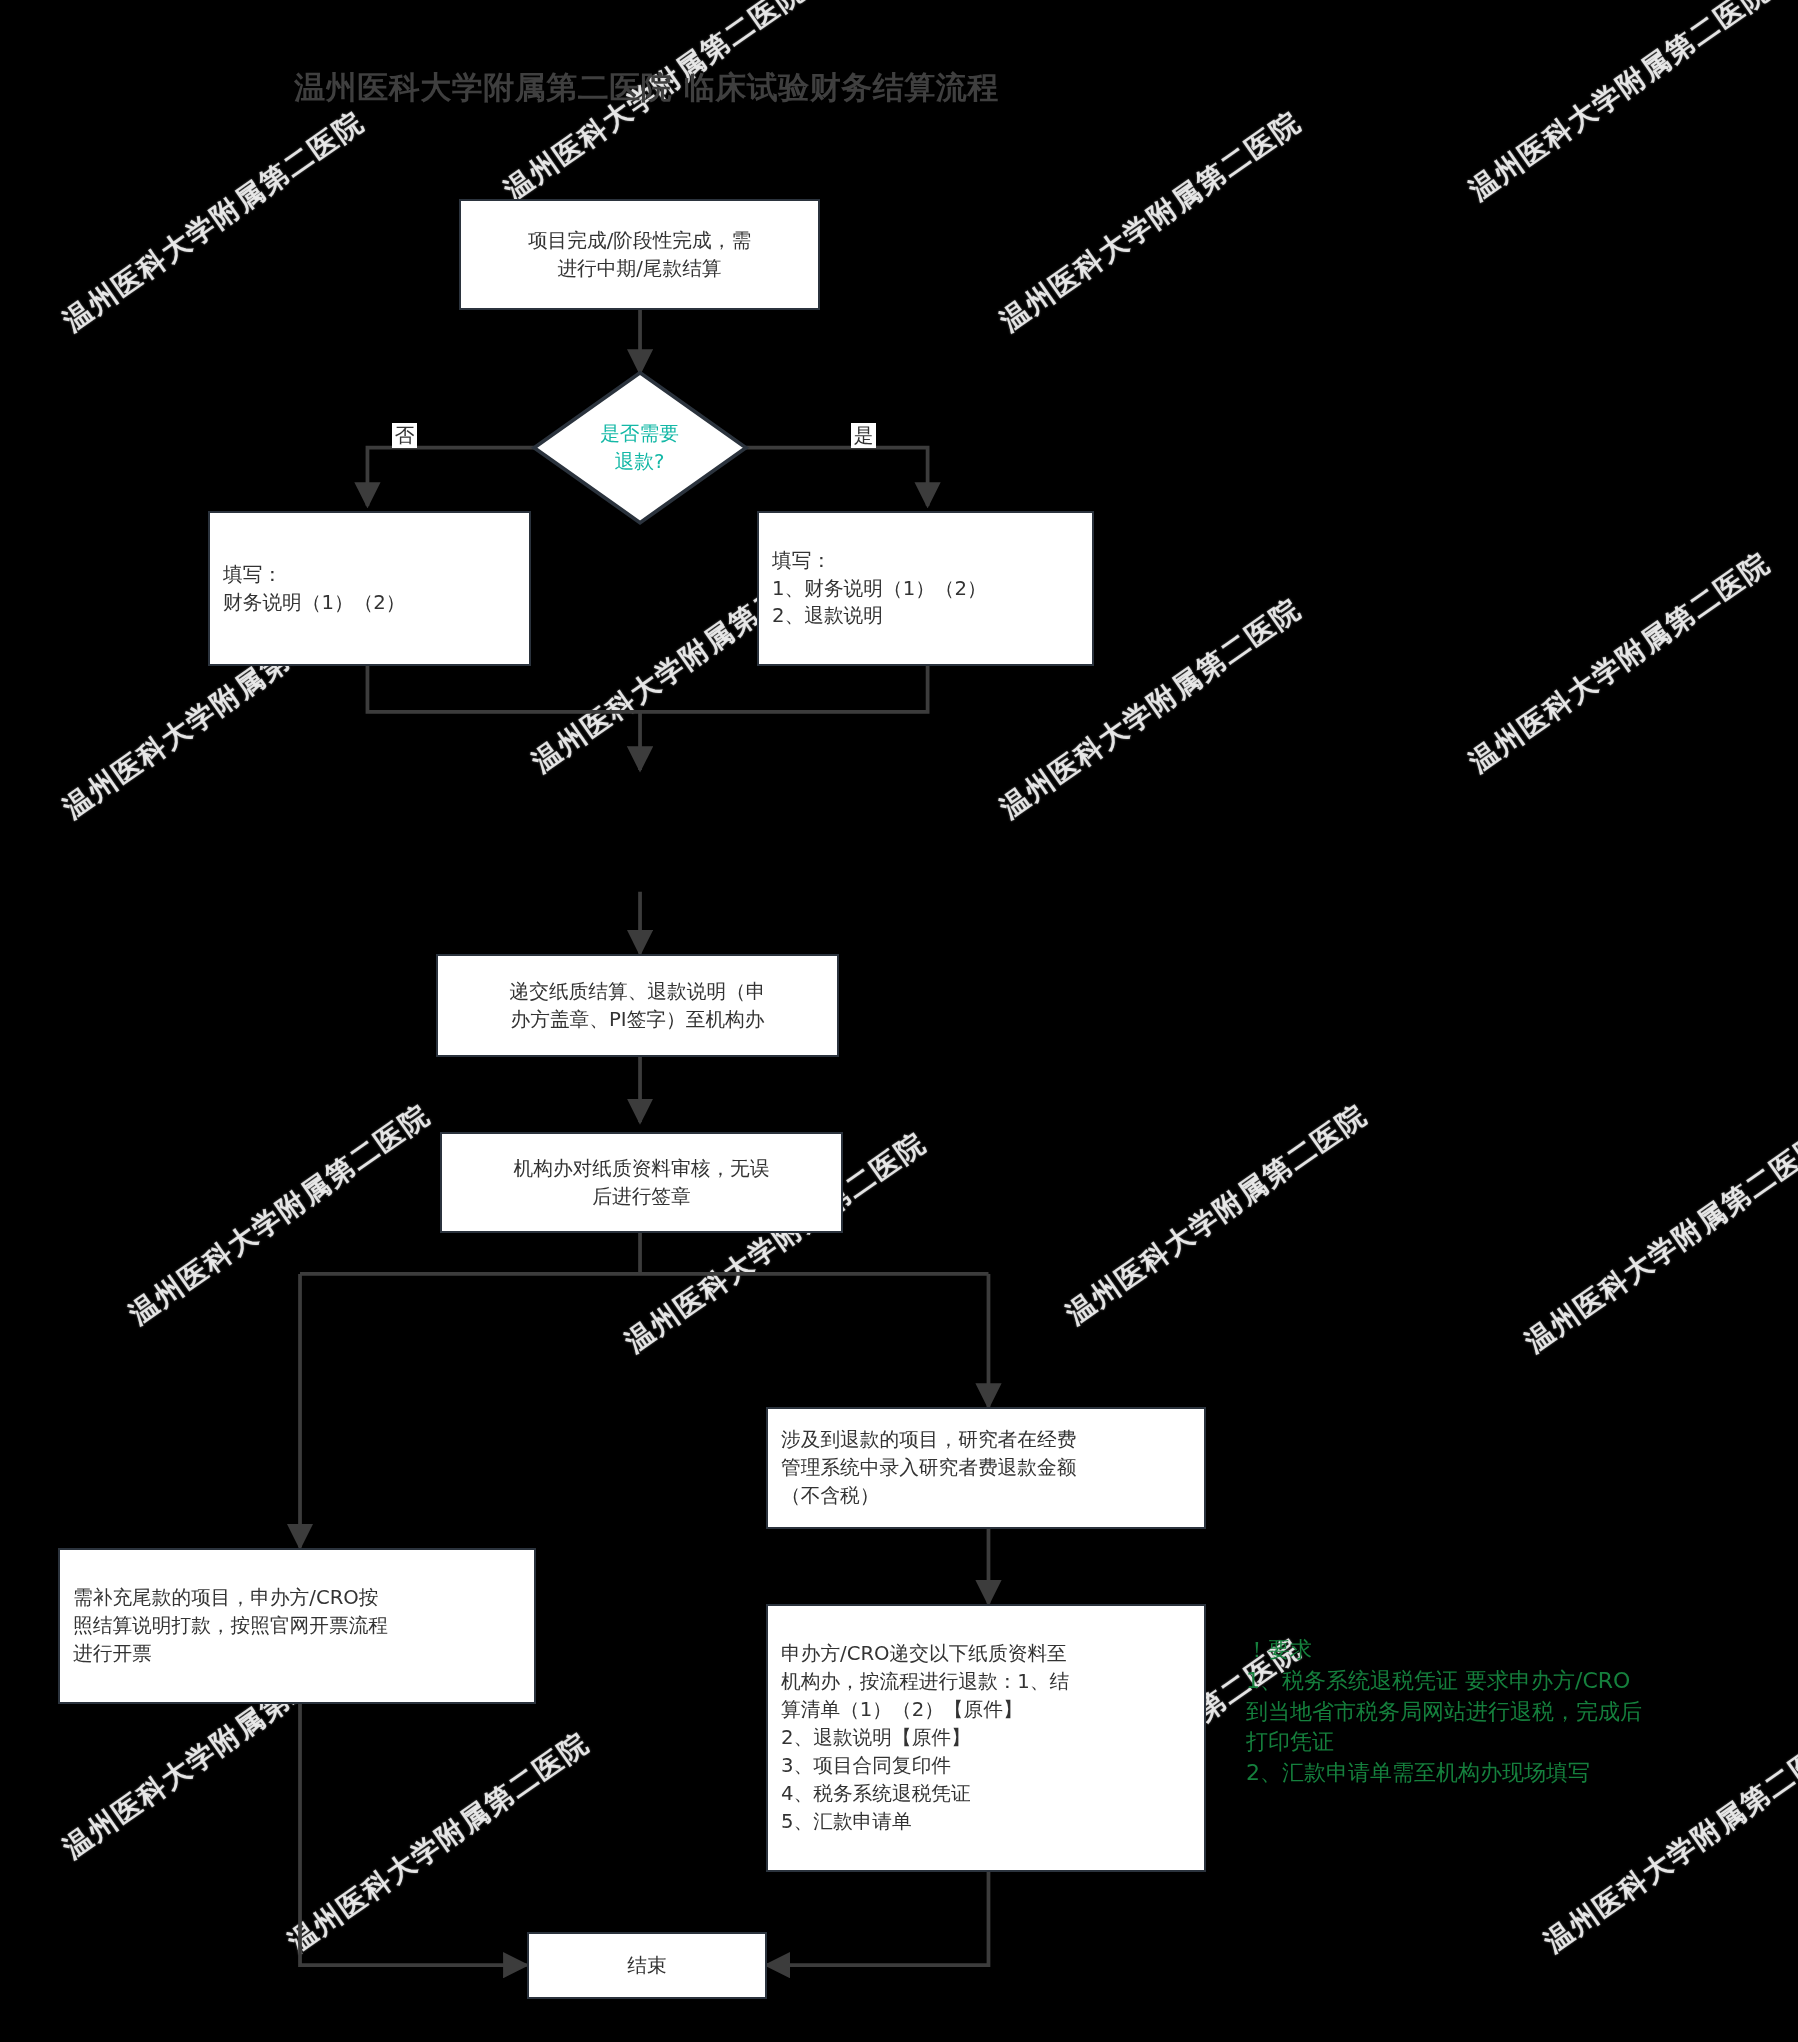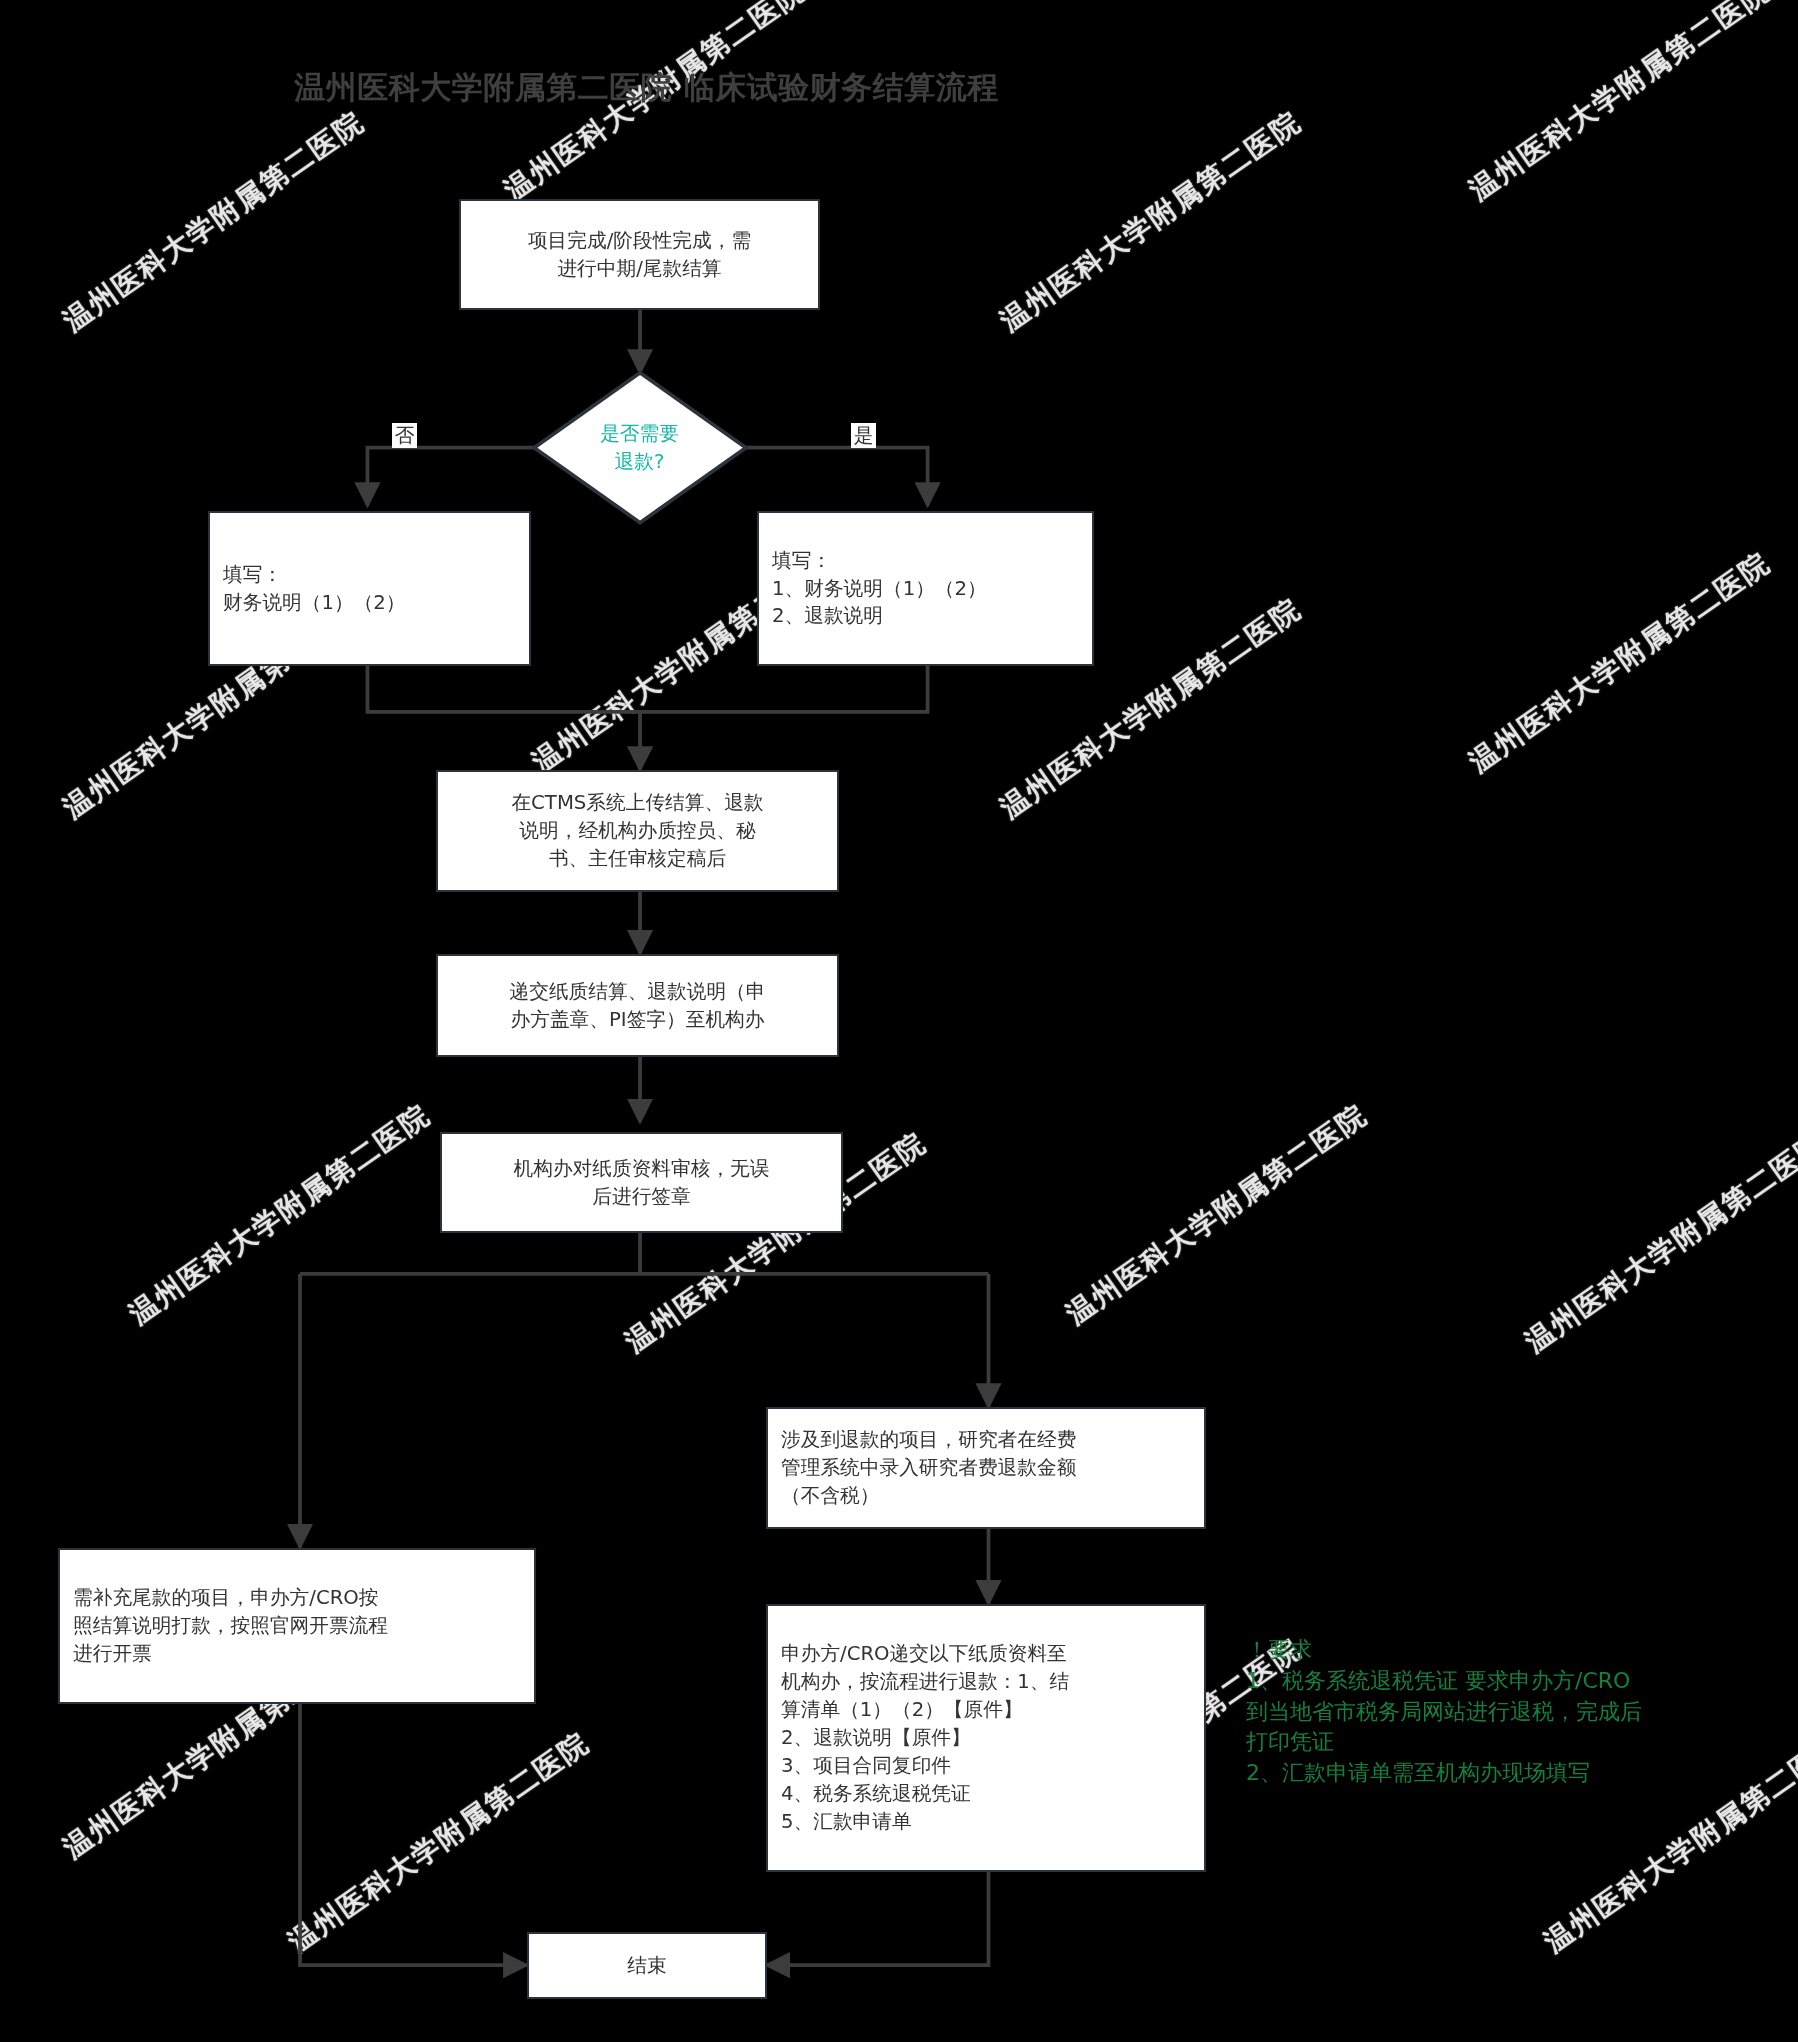--- a/index.html
+++ b/index.html
@@ -180,23 +180,20 @@
   <div class="edge-label" style="left:392px; top:423px;">否</div>
   <div class="edge-label" style="left:851px; top:423px;">是</div>
 
   <div class="node left" style="left:208px; top:511px; width:323px; height:155px;">填写：
 财务说明（1）（2）</div>
 
   <div class="node left" style="left:757px; top:511px; width:337px; height:155px;">填写：
 1、财务说明（1）（2）
 2、退款说明</div>
 
-  <div class="node center" style="left:436px; top:770px; width:403px; height:122px;">在CTMS系统上传结算、退款
-说明，经机构办质控员、秘
-书、主任审核定稿后</div>
 
   <div class="node center" style="left:436px; top:954px; width:403px; height:103px;">递交纸质结算、退款说明（申
 办方盖章、PI签字）至机构办</div>
 
   <div class="node center" style="left:440px; top:1122px; width:403px; height:101px;margin-top:10px;">机构办对纸质资料审核，无误
 后进行签章</div>
 
   <div class="node left" style="left:58px; top:1548px; width:478px; height:156px;">需补充尾款的项目，申办方/CRO按
 照结算说明打款，按照官网开票流程
 进行开票</div>

